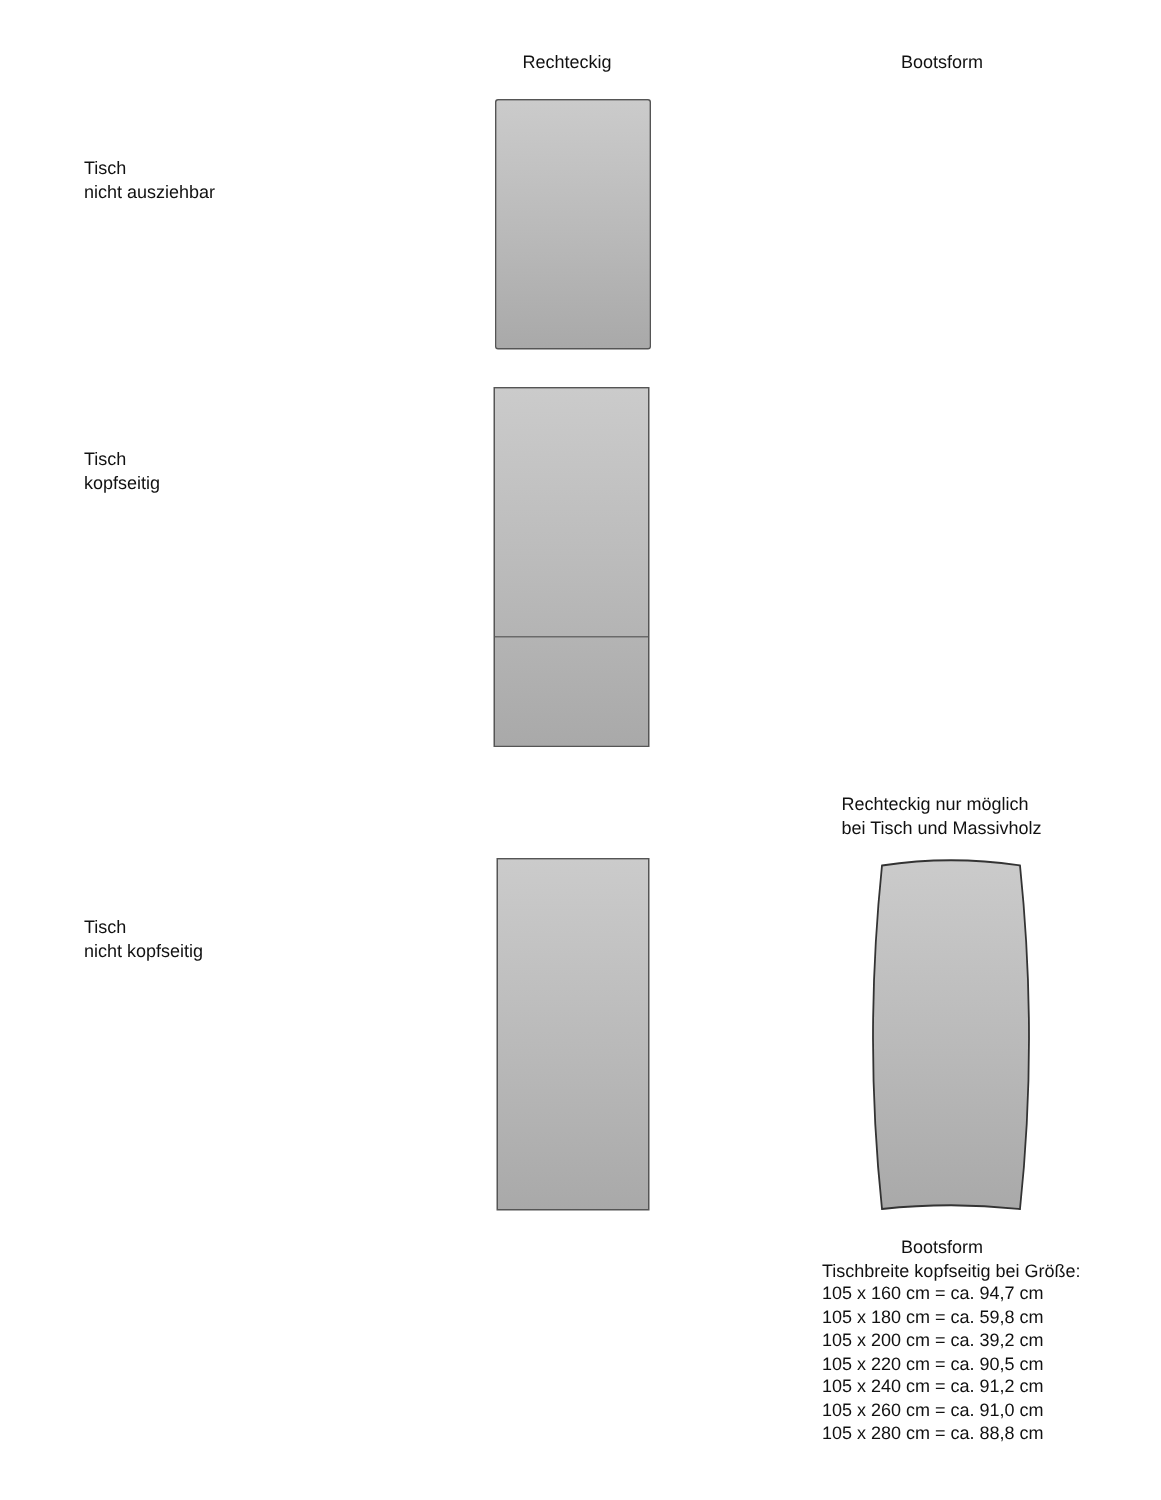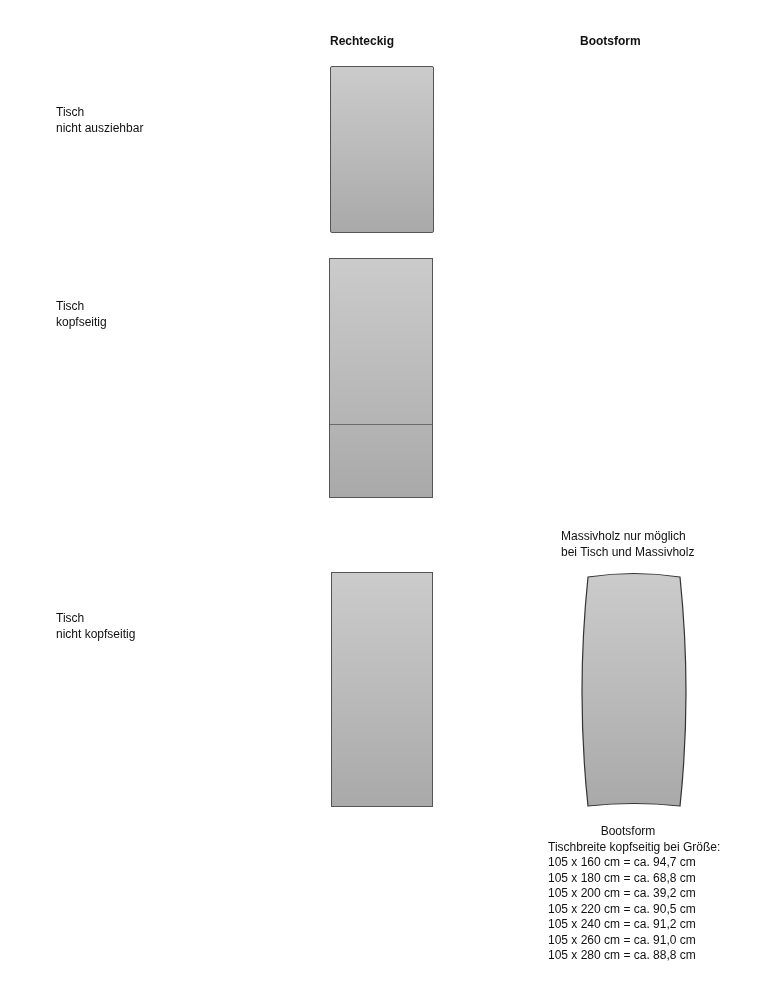--- a/index.html
+++ b/index.html
@@ -1,18 +1,18 @@
 <!DOCTYPE html>
 <html><head>
 <meta charset="utf-8">
 <style>
   html, body { margin:0; padding:0; background:#ffffff; }
   body { width:774px; height:1000px; position:relative; overflow:hidden;
          font-family:"Liberation Sans", sans-serif; color:#111; }
-  .hdr { position:absolute; font-weight:bold; font-size:12px; }
+  .hdr { position:absolute; font-weight:normal; font-size:12px; text-align:center; }
   .lbl { position:absolute; font-size:12px; line-height:16px;margin-top:40px; }
   .lbl div { white-space:nowrap; }
   .shape { position:absolute; box-sizing:border-box; border:1px solid #555;
            background:linear-gradient(180deg,#cbcbcb 0%,#b9b9b9 55%,#a9a9a9 100%); }
   .rounded { border-radius:2px; }
   .split { position:absolute; left:0; right:0; border-top:1px solid #6a6a6a; }
   .note { position:absolute; font-size:12px; line-height:15.5px; white-space:nowrap; }
   .center { text-align:center; }
   svg { position:absolute; }
 </style>
@@ -30,21 +30,21 @@
 
 <div class="lbl" style="left:56px; top:258px;">
   <div>Tisch</div>
   <div>kopfseitig</div>
 </div>
 <div class="shape" style="left:329px; top:258px; width:104px; height:240px;">
   <div class="split" style="top:165px;"></div>
 </div>
 
 <div class="note" style="left:561px; top:529px;">
-  <div>Massivholz nur möglich</div>
+  <div>Rechteckig nur möglich</div>
   <div>bei Tisch und Massivholz</div>
 </div>
 
 <div class="lbl" style="left:56px; top:570px;">
   <div>Tisch</div>
   <div>nicht kopfseitig</div>
 </div>
 <div class="shape" style="left:331px; top:572px; width:102px; height:235px;"></div>
 
 <svg width="120" height="245" style="left:576px; top:568px;">
@@ -55,19 +55,19 @@
       <stop offset="1" stop-color="#a9a9a9"></stop>
     </linearGradient>
   </defs>
   <path d="M12,9 Q58,2 104,9 Q116,125 104,238 Q58,233 12,238 Q0,125 12,9 Z" fill="url(#g)" stroke="#333" stroke-width="1.2"></path>
 </svg>
 
 <div class="note" style="left:548px; top:824px;">
   <div class="center" style="width:160px;">Bootsform</div>
   <div>Tischbreite kopfseitig bei Größe:</div>
   <div>105 x 160 cm = ca. 94,7 cm</div>
-  <div>105 x 180 cm = ca. 68,8 cm</div>
+  <div>105 x 180 cm = ca. 59,8 cm</div>
   <div>105 x 200 cm = ca. 39,2 cm</div>
   <div>105 x 220 cm = ca. 90,5 cm</div>
   <div>105 x 240 cm = ca. 91,2 cm</div>
   <div>105 x 260 cm = ca. 91,0 cm</div>
   <div>105 x 280 cm = ca. 88,8 cm</div>
 </div>
 
 </body></html>

